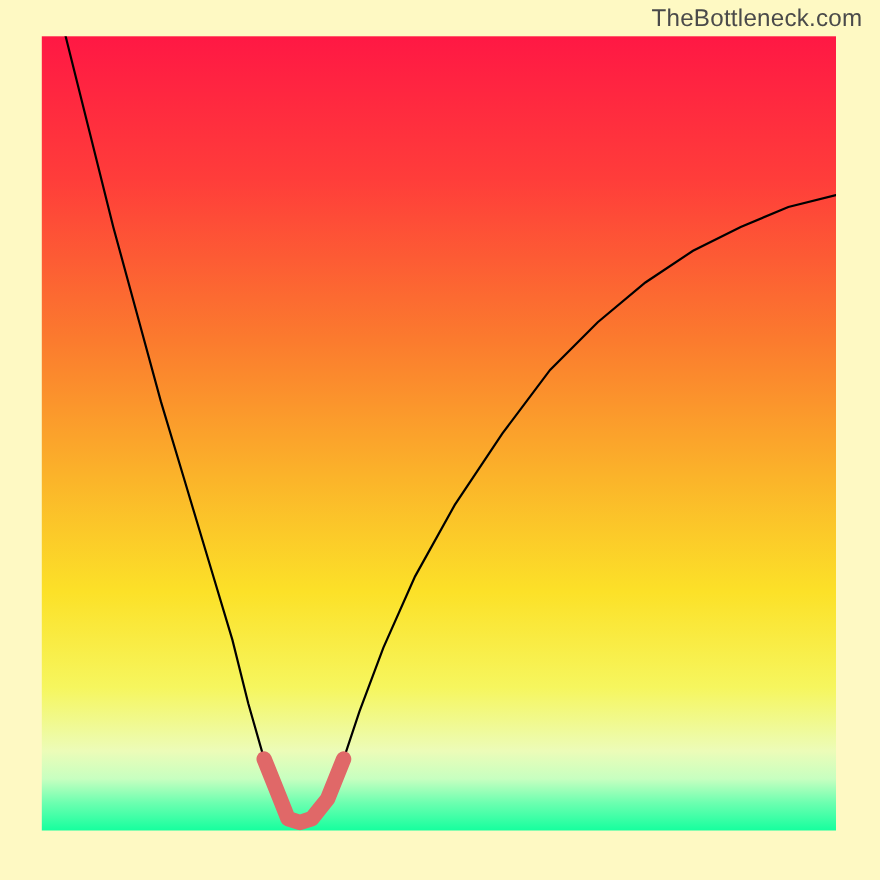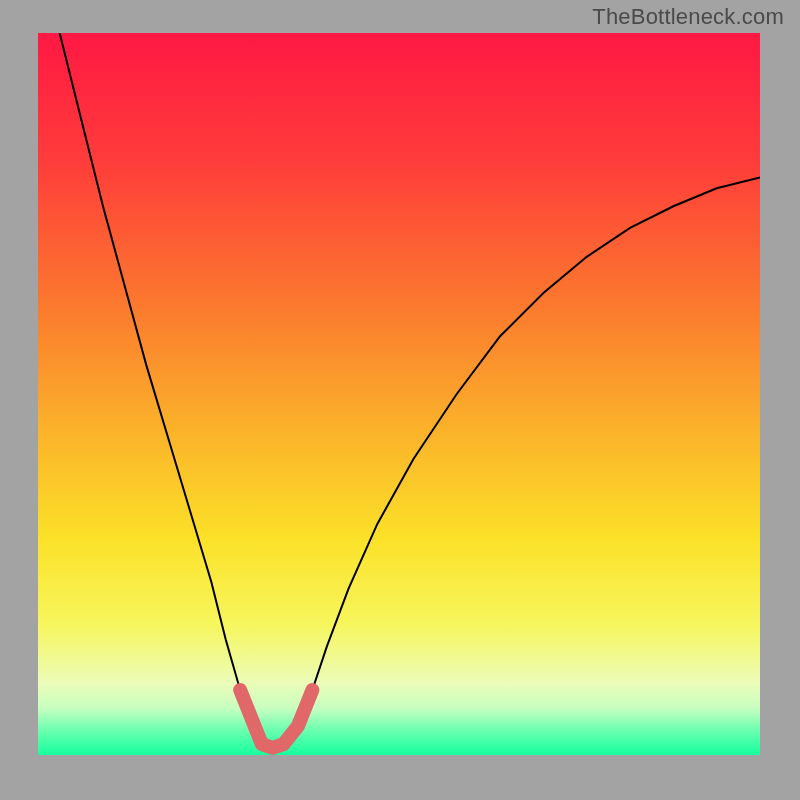--- a/index.html
+++ b/index.html
@@ -7,21 +7,21 @@
     padding: 0;
     width: 800px;
     height: 800px;
     background: #000;
     overflow: hidden;
   }
   .stage {
     position: relative;
     width: 800px;
     height: 800px;
-    background: #a3a3a3;
+    background: #fef9c3;
   }
   svg {
     position: absolute;
     left: 0;
     top: 0;
   }
   .watermark {
     position: absolute;
     top: 4px;
     right: 16px;

